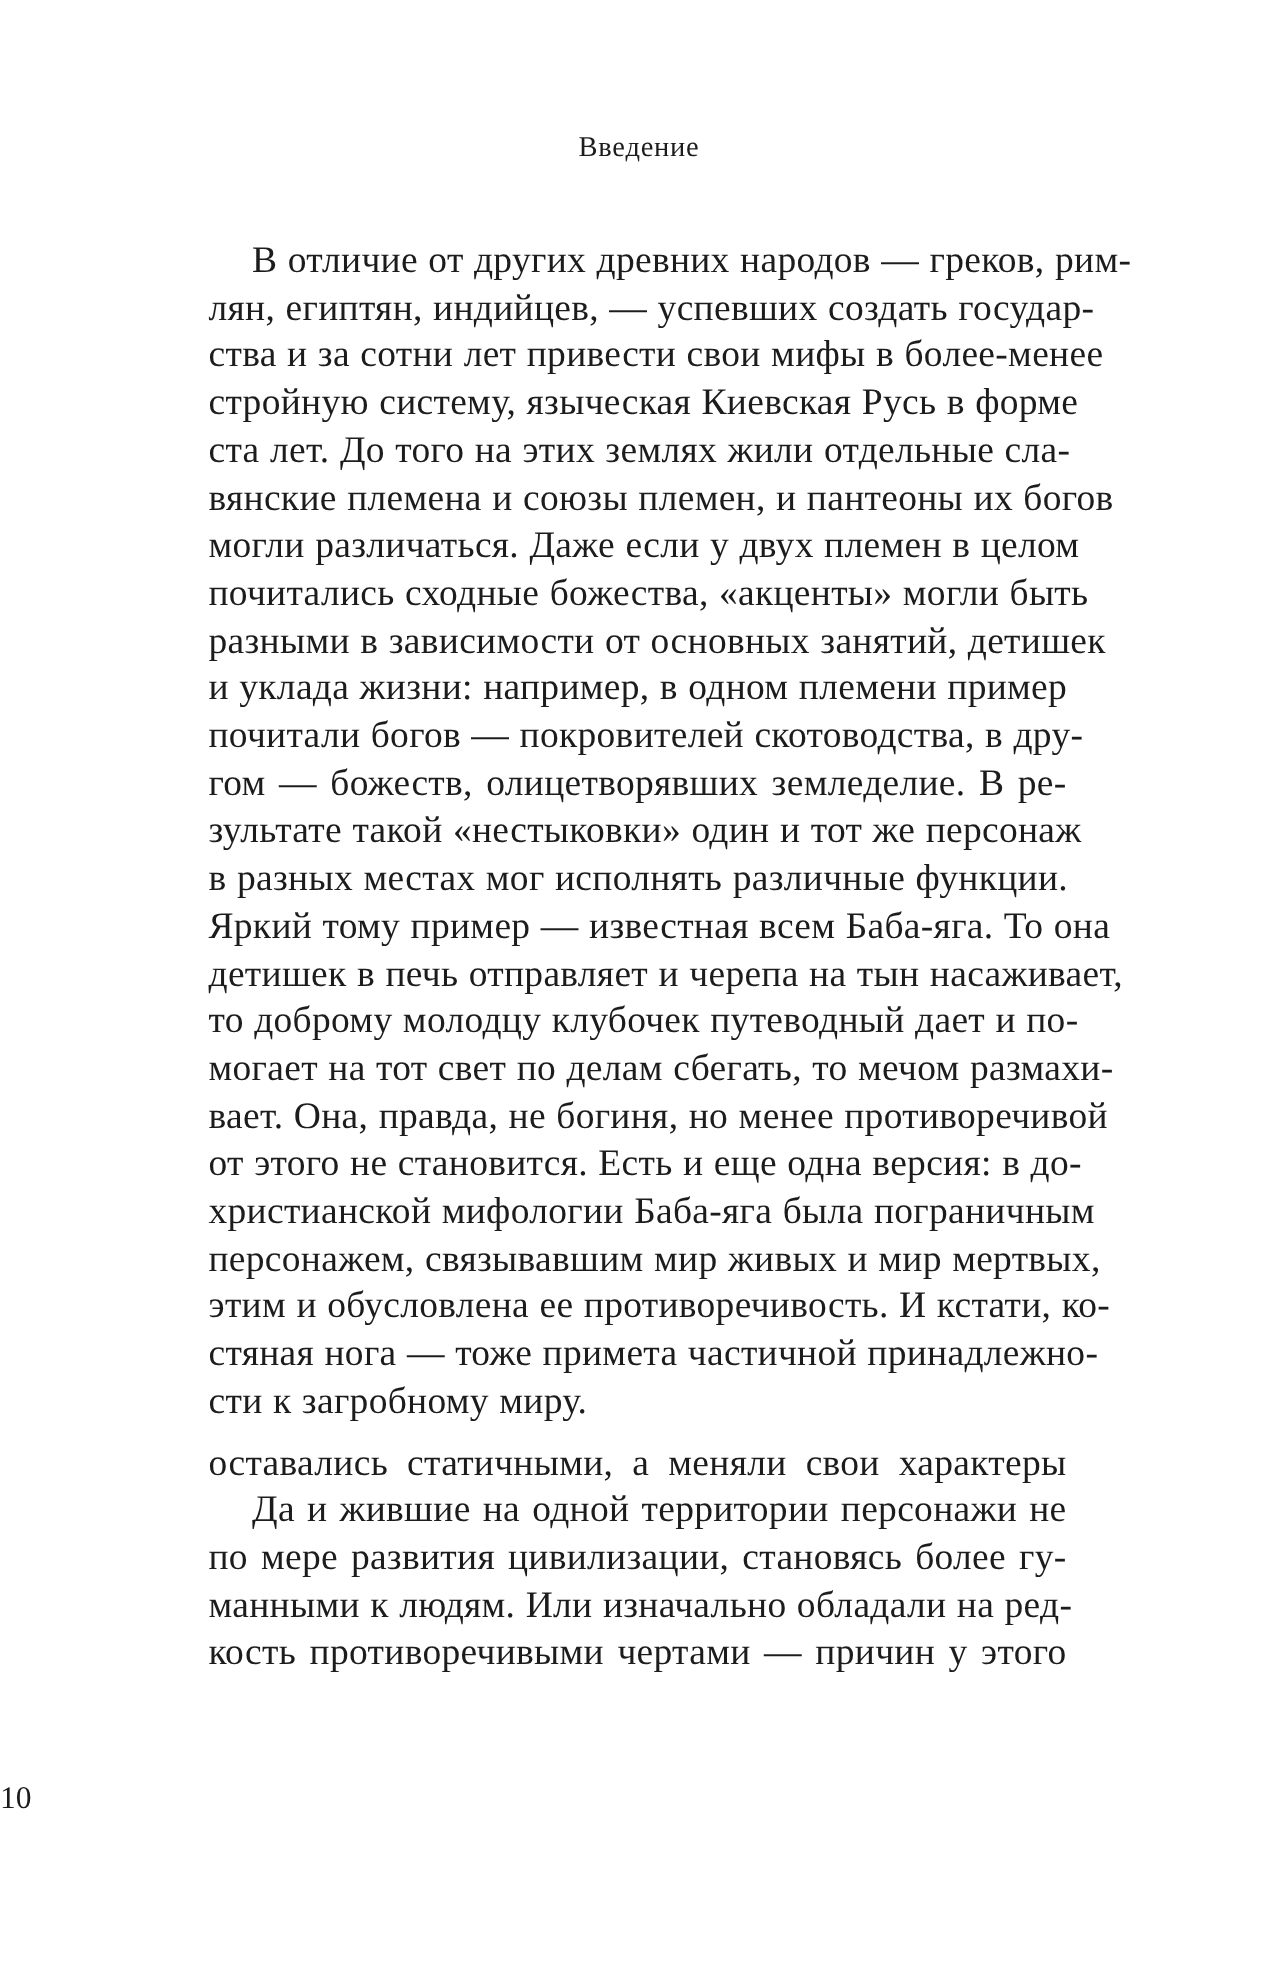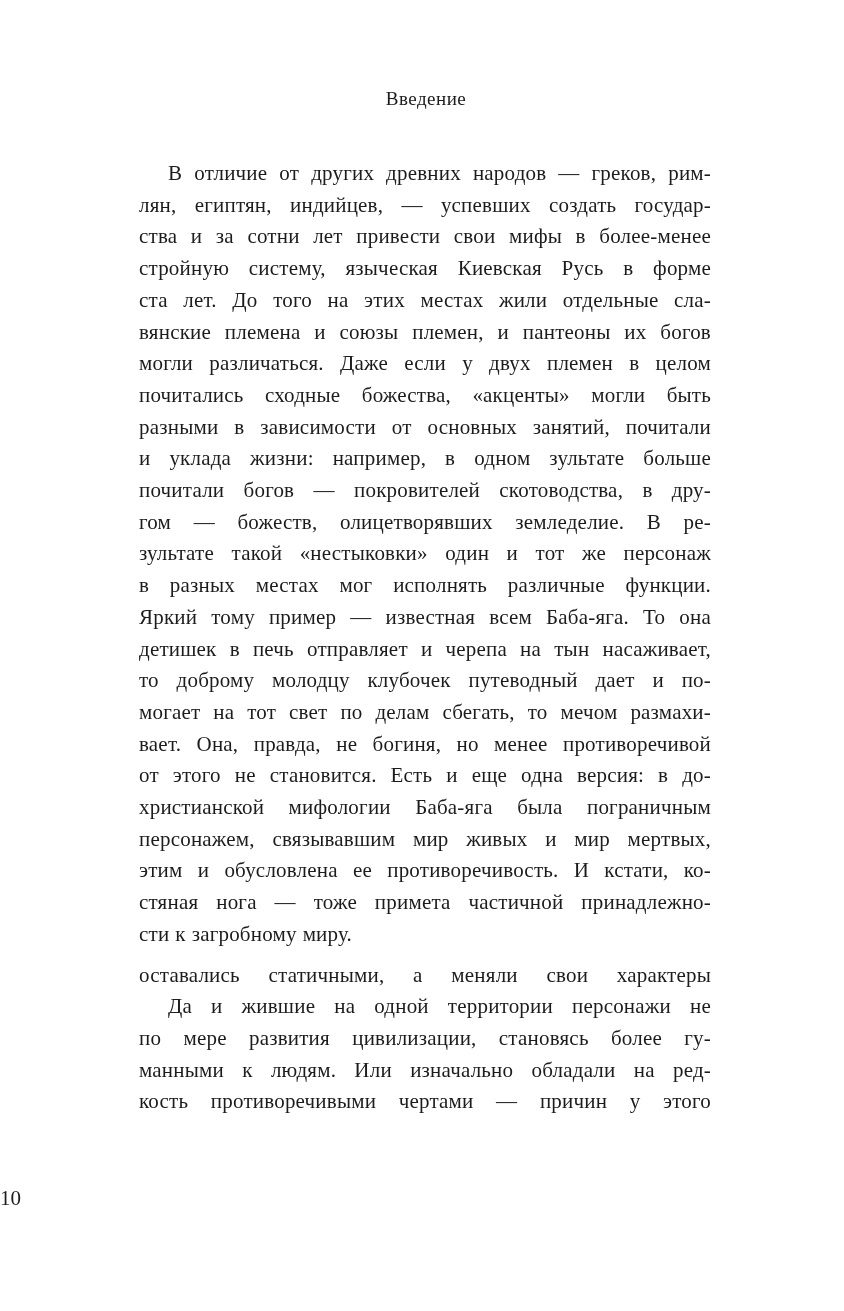--- a/index.html
+++ b/index.html
@@ -36,21 +36,21 @@
     left: 139px;
     width: 572px;
   }
   .para {
     margin: 0;
   }
   .para + .para {
     margin-top: 9px;
   }
   .line {
-    font-size: 21px;
+    font-size: 25px;
     line-height: 31.7px;
     text-align: justify;
     text-align-last: justify;
     word-spacing: 0.5px;
     letter-spacing: 0.2px;
     white-space: nowrap; 
   }
   .line.no-justify {
     text-align: left;
     text-align-last: left;
@@ -74,26 +74,26 @@
 
 <div class="page">
   <div class="chapter-title">Введение</div>
 
   <div class="text-block">
       <div class="para">
         <div class="line indent">В отличие от других древних народов — греков, рим-</div>
         <div class="line">лян, египтян, индийцев, — успевших создать государ-</div>
         <div class="line">ства и за сотни лет привести свои мифы в более-менее</div>
         <div class="line">стройную систему, языческая Киевская Русь в форме</div>
-        <div class="line">ста лет. До того на этих местах жили отдельные сла-</div>
+        <div class="line">ста лет. До того на этих землях жили отдельные сла-</div>
         <div class="line">вянские племена и союзы племен, и пантеоны их богов</div>
         <div class="line">могли различаться. Даже если у двух племен в целом</div>
         <div class="line">почитались сходные божества, «акценты» могли быть</div>
-        <div class="line">разными в зависимости от основных занятий, почитали</div>
-        <div class="line">и уклада жизни: например, в одном зультате больше</div>
+        <div class="line">разными в зависимости от основных занятий, детишек</div>
+        <div class="line">и уклада жизни: например, в одном племени пример</div>
         <div class="line">почитали богов — покровителей скотоводства, в дру-</div>
         <div class="line">гом — божеств, олицетворявших земледелие. В ре-</div>
         <div class="line">зультате такой «нестыковки» один и тот же персонаж</div>
         <div class="line">в разных местах мог исполнять различные функции.</div>
         <div class="line">Яркий тому пример — известная всем Баба-яга. То она</div>
         <div class="line">детишек в печь отправляет и черепа на тын насаживает,</div>
         <div class="line">то доброму молодцу клубочек путеводный дает и по-</div>
         <div class="line">могает на тот свет по делам сбегать, то мечом размахи-</div>
         <div class="line">вает. Она, правда, не богиня, но менее противоречивой</div>
         <div class="line">от этого не становится. Есть и еще одна версия: в до-</div>

